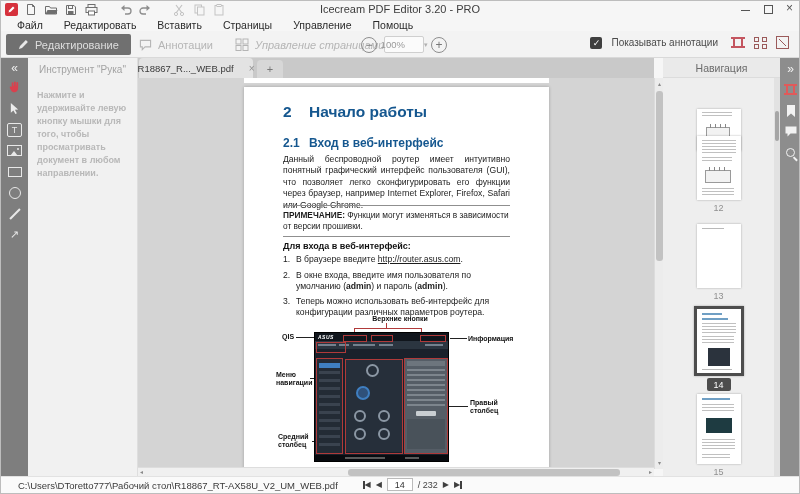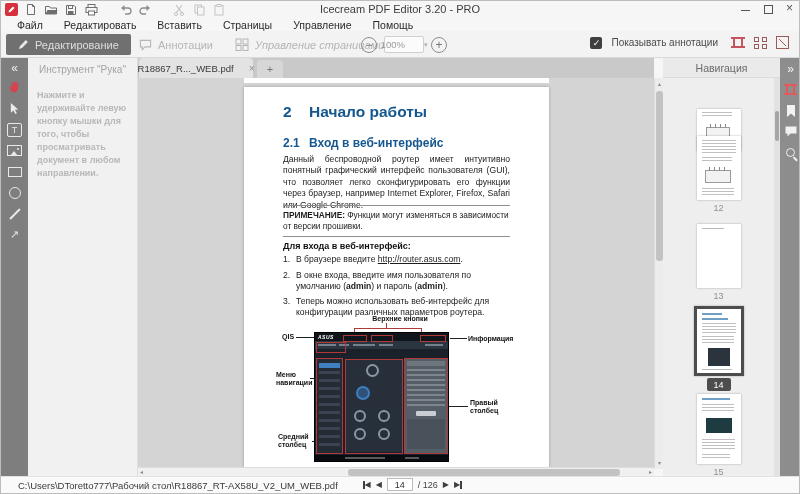--- a/index.html
+++ b/index.html
@@ -563,21 +563,21 @@
 
   <div class="statusbar">
     <div class="fpath">C:\Users\DToretto777\Рабочий стол\R18867_RT-AX58U_V2_UM_WEB.pdf</div>
     <div class="pagenav">
       <span class="pn">
           <span class="bar"></span>
           <span>◀</span>
         </span>
       <span class="pn">◀</span>
       <input class="pageinput" value="14" style="">
-      <span class="ptotal">/ 126</span>
+      <span class="ptotal">/ 232</span>
       <span class="pn">▶</span>
       <span class="pn">
           <span>▶</span>
           <span class="bar"></span>
         </span>
     </div>
   </div>
 
 </div>
 

